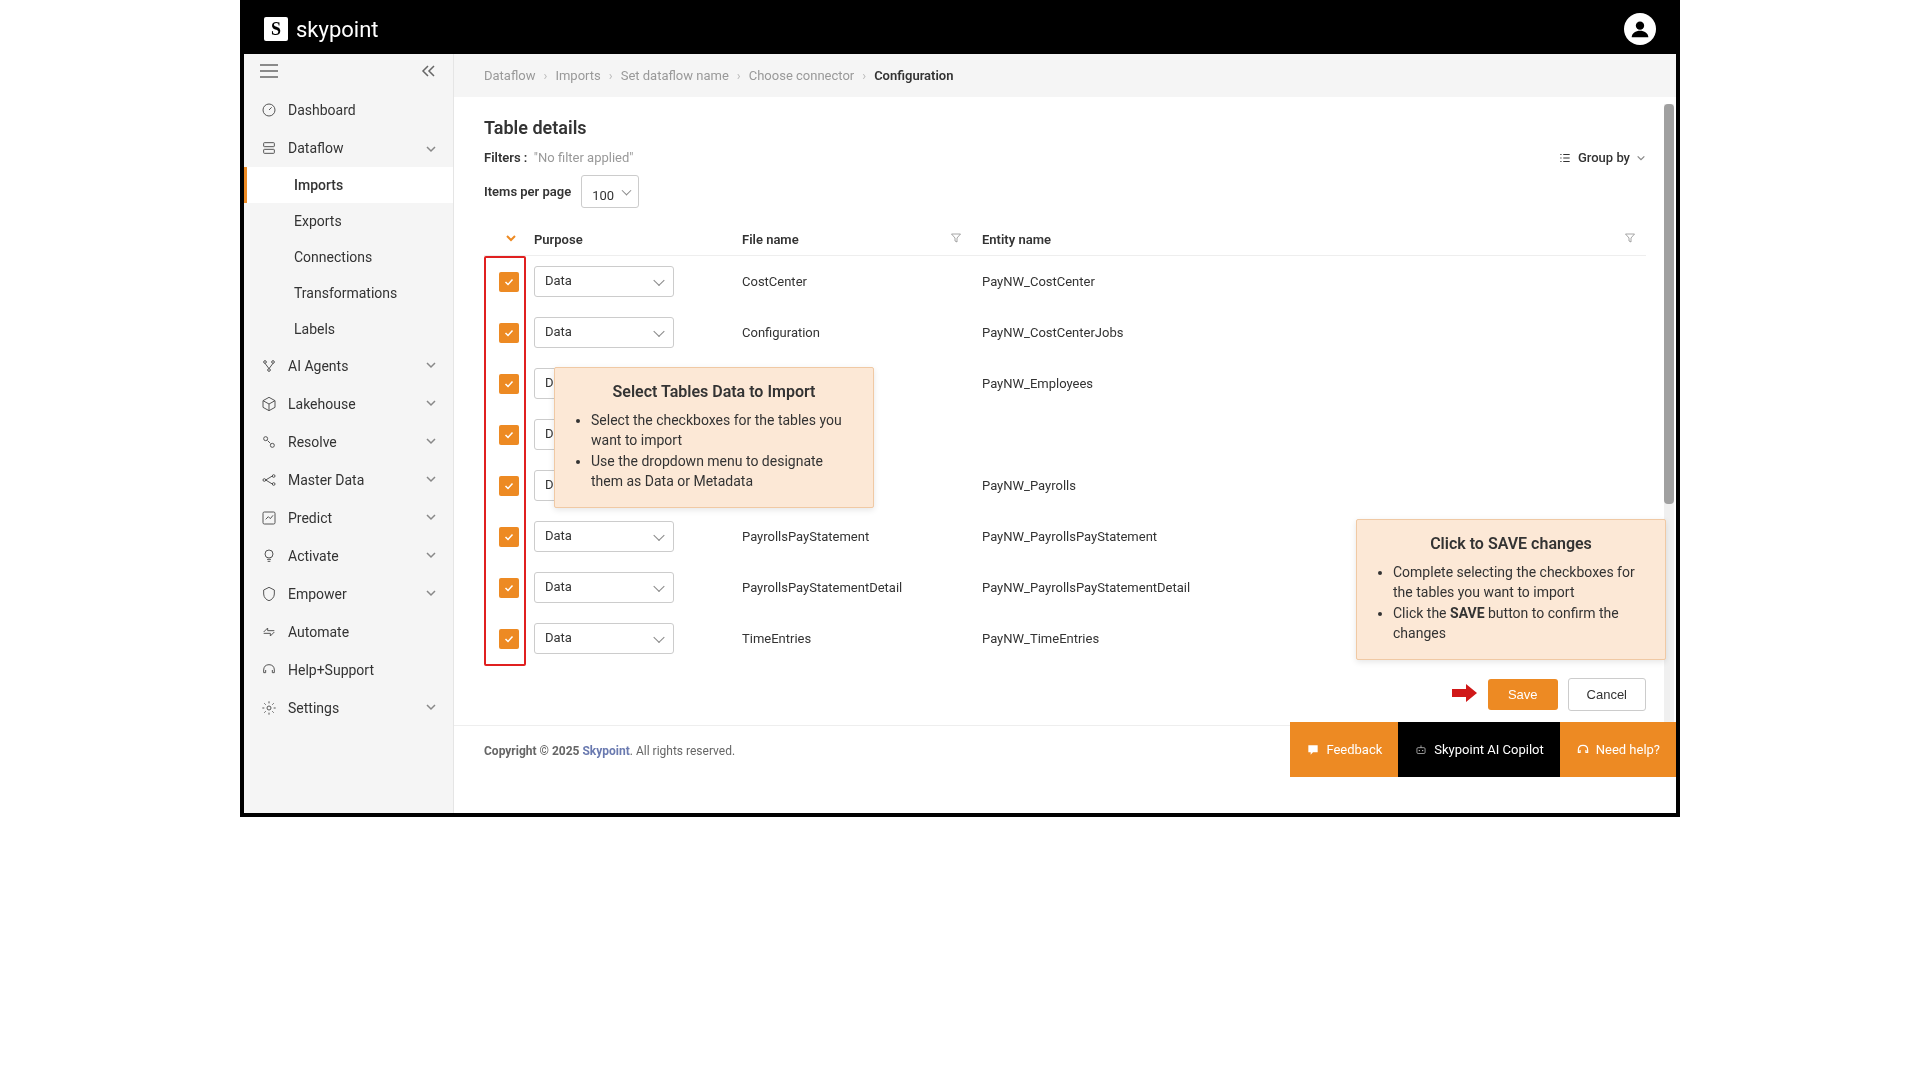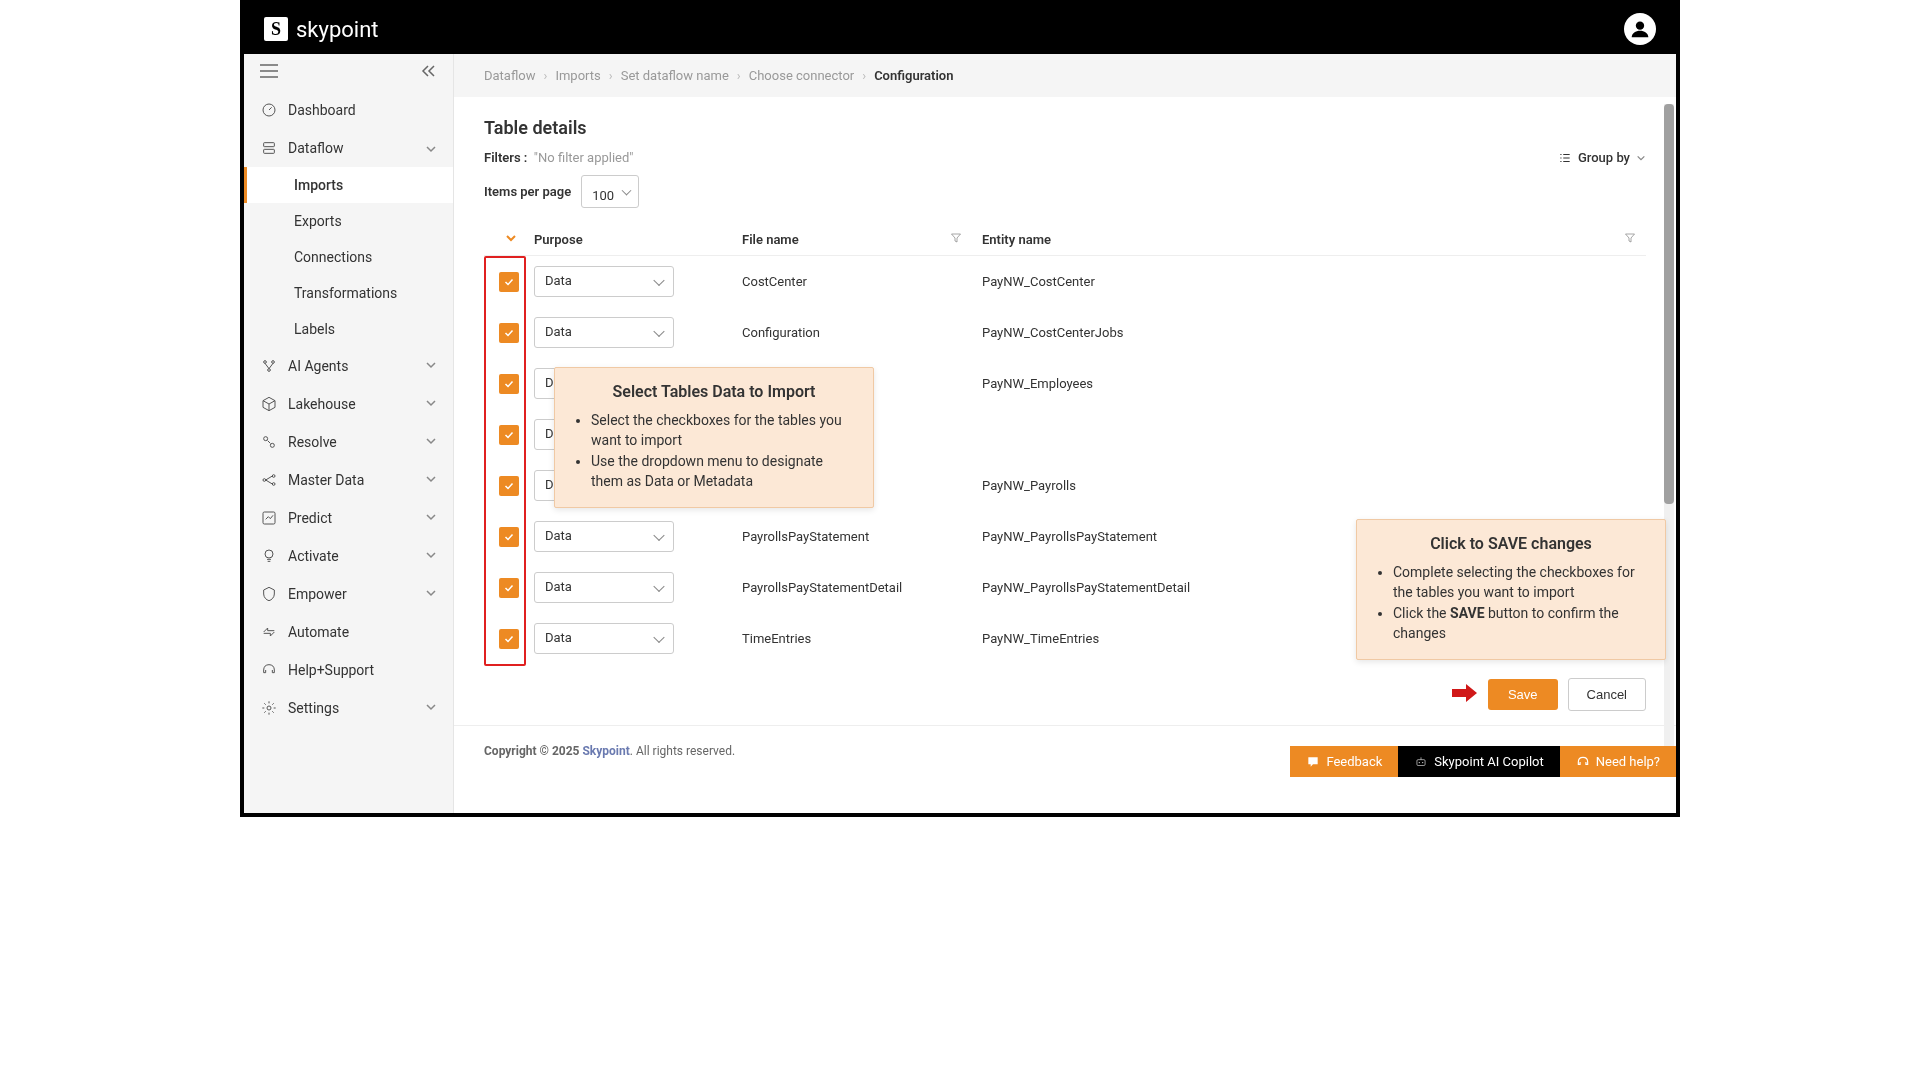--- a/index.html
+++ b/index.html
@@ -77,21 +77,21 @@
   .actions { display: flex; justify-content: flex-end; gap: 10px; padding: 14px 0; align-items: center; }
   .btn-save { background: #ed8a23; color: #fff; border: none; padding: 8px 20px; border-radius: 3px; cursor: pointer; font-size: 13px; font-weight: 500; }
   .btn-cancel { background: #fff; color: #333; border: 1px solid #ccc; padding: 8px 18px; border-radius: 3px; cursor: pointer; font-size: 13px; }
   .arrow-red { color: #d01818; font-size: 24px; }
   
   
   .footer { display: flex; justify-content: space-between; align-items: center; padding: 10px 30px; font-size: 12px; color: #666; border-top: 1px solid #eee; background: #fff; }
   .footer a { color: #6a7ab0; text-decoration: none; }
   
   .float-buttons { position: absolute; bottom: 36px; right: 0; display: flex; z-index: 5; }
-  .fb { padding: 8px 16px; font-size: 13px; display: flex; align-items: center; gap: 6px; cursor: pointer; }
+  .fb { padding: 20px 16px; font-size: 13px; display: flex; align-items: center; gap: 6px; cursor: pointer; }
   .fb.feedback { background: #ed8a23; color: #fff; }
   .fb.copilot { background: #000; color: #fff; }
   .fb.help { background: #ed8a23; color: #fff; }
   .fb svg { width: 14px; height: 14px; }
   
   .scrollbar-indicator { position: absolute; right: 2px; top: 50px; bottom: 40px; width: 10px; background: #f0f0f0; }
   .scrollbar-thumb { position: absolute; right: 2px; top: 50px; width: 10px; height: 400px; background: #a0a0a0; border-radius: 4px; }
 </style>
 </head>
 <body>

